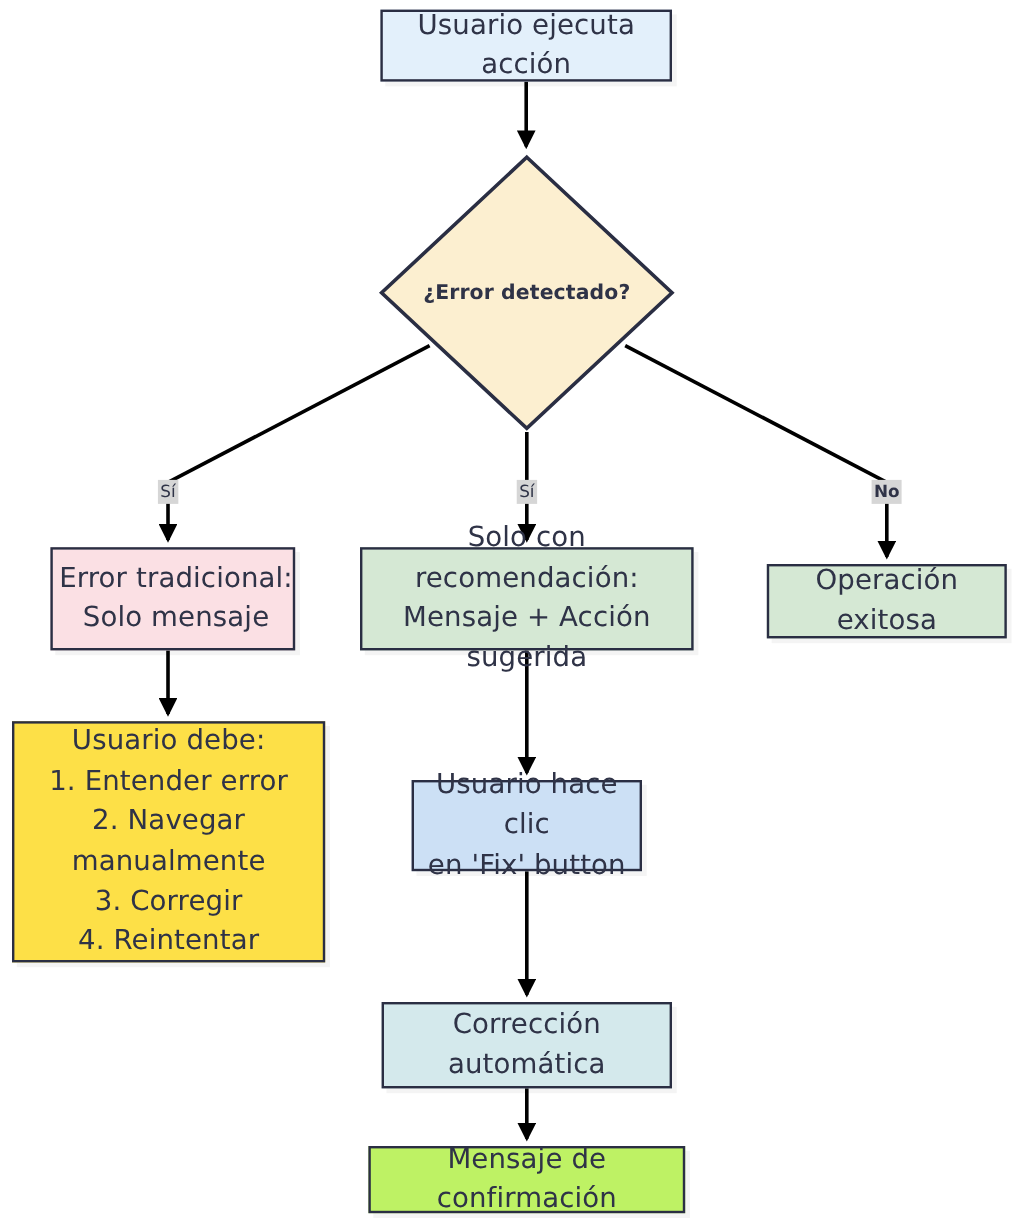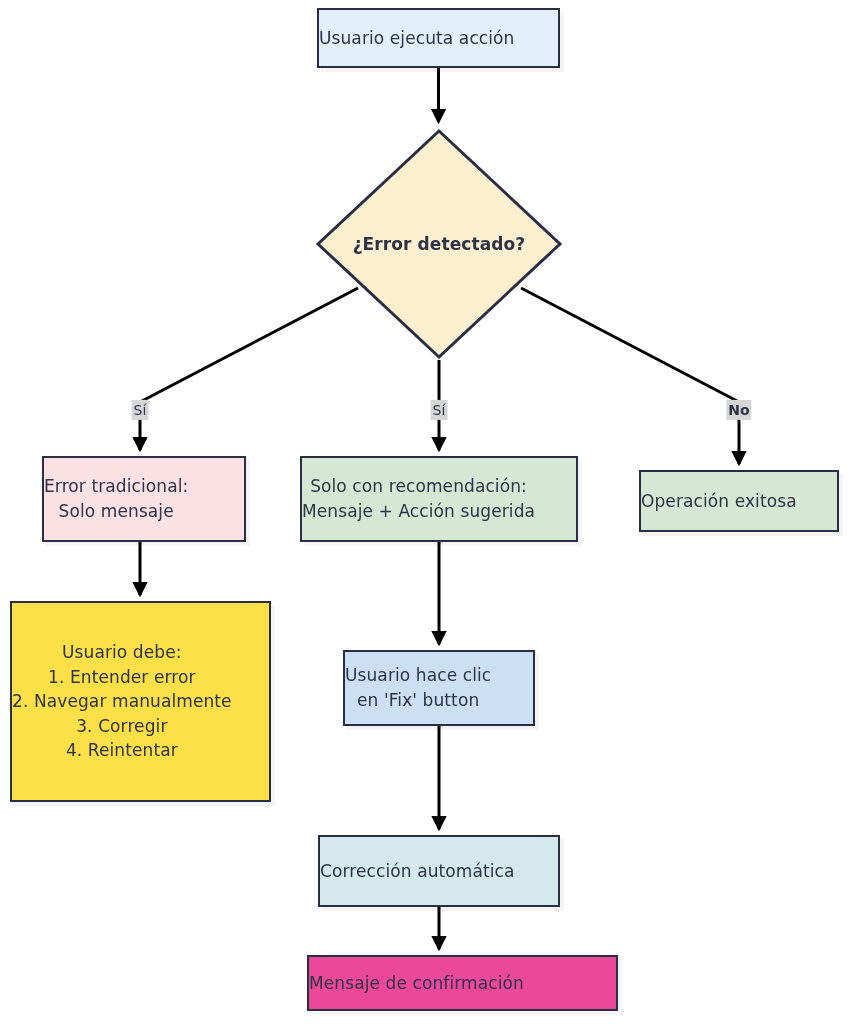--- a/index.html
+++ b/index.html
@@ -23,24 +23,24 @@
     top: 0;
     width: 853px;
     height: 1024px;
   }
   .node {
     position: absolute;
     box-sizing: border-box;
     border: 2px solid #2a2e43;
     display: flex;
     align-items: center;
-    justify-content: flex-start;
+    justify-content: flex-end;
     text-align: center;
     color: #2f3347;
-    font-size: 17px;
+    font-size: 23px;
     line-height: 1.45;
     letter-spacing: 0.1px;
     box-shadow: 4px 4px 0 rgba(0,0,0,0.045);
     white-space: pre-line;
   }
   .node-diamond {
     position: absolute;
     box-sizing: border-box;
   }
   .diamond-shape {
@@ -144,21 +144,21 @@
 
   <div class="node" style="left:343px; top:650px; width:192px; height:76px; background:#cce0f5;">
     <span>Usuario hace clic
 en 'Fix' button</span>
   </div>
 
   <div class="node" style="left:318px; top:835px; width:242px; height:72px; background:#d4e9ec;">
     <span>Corrección automática</span>
   </div>
 
-  <div class="node" style="left:307px; top:955px; width:311px; height:56px; background:#ec4899;">
+  <div class="node" style="left:307px; top:955px; width:264px; height:56px; background:#bef264;">
     <span>Mensaje de confirmación</span>
   </div>
 
   <span class="edge-label" style="left:140px; top:410px;">Sí</span>
   <span class="edge-label" style="left:439px; top:410px;">Sí</span>
   <span class="edge-label" style="left:739px; top:410px;font-weight:bold;">No</span>
 
 </div>
 
 </body></html>

